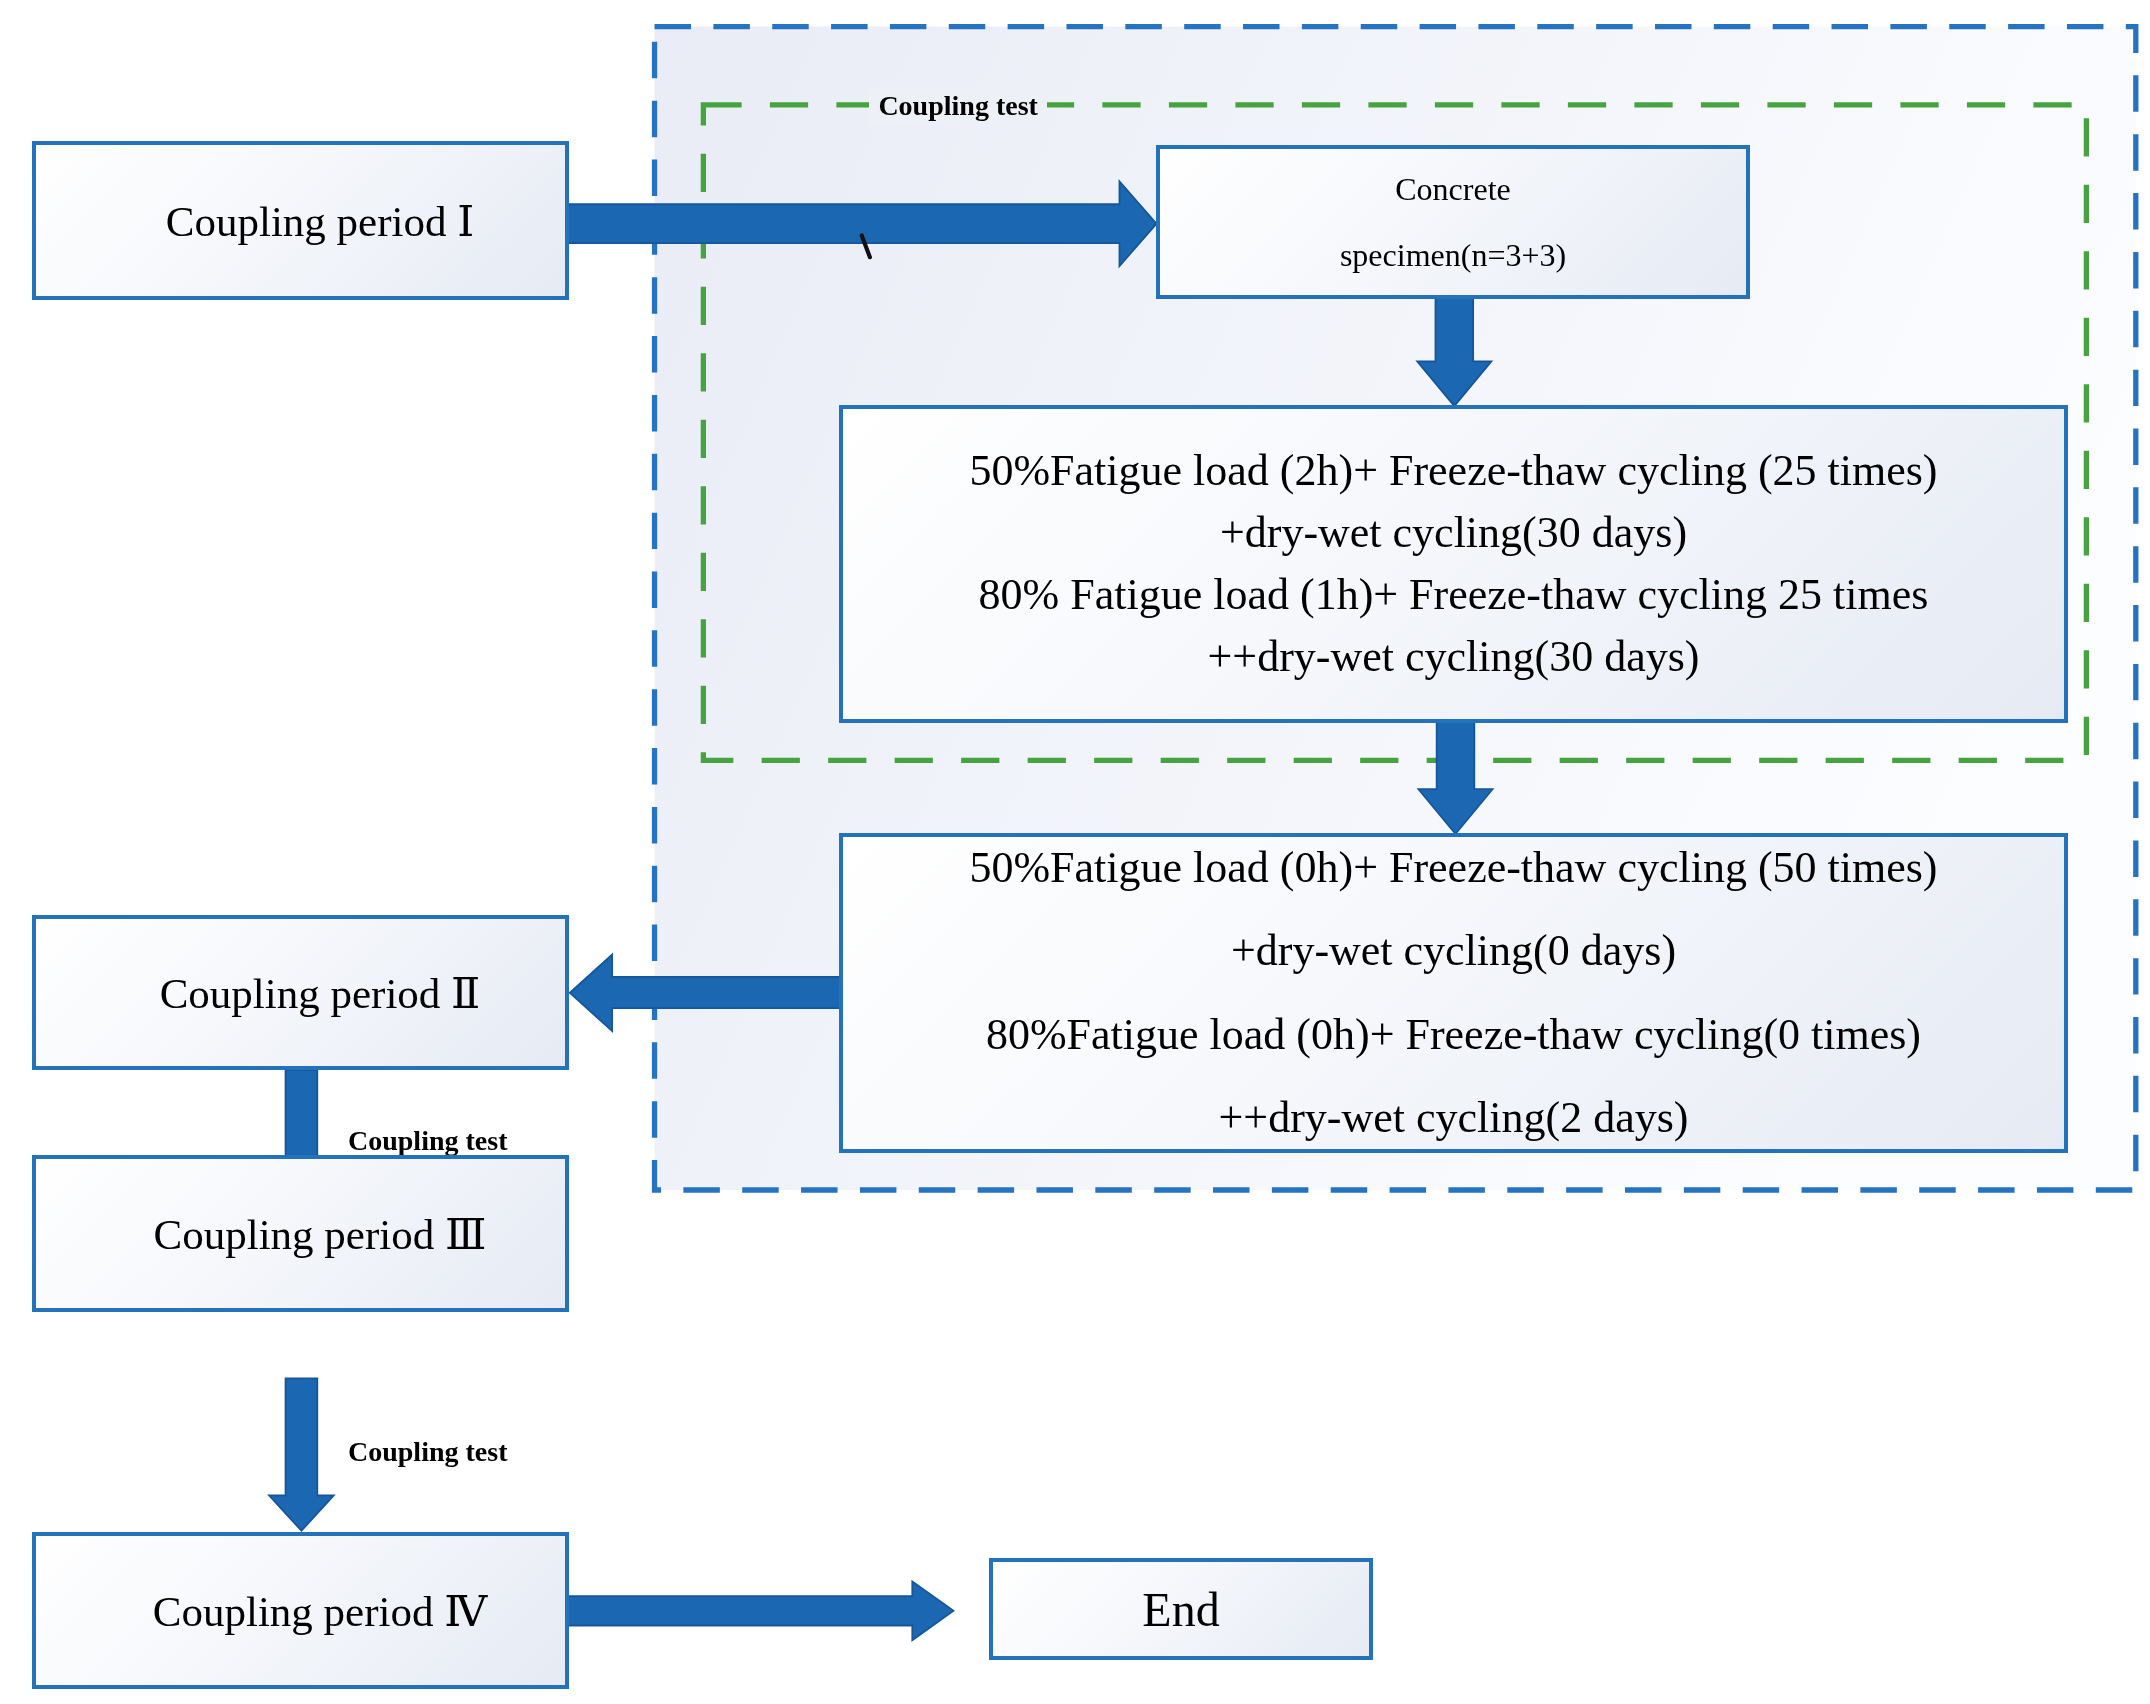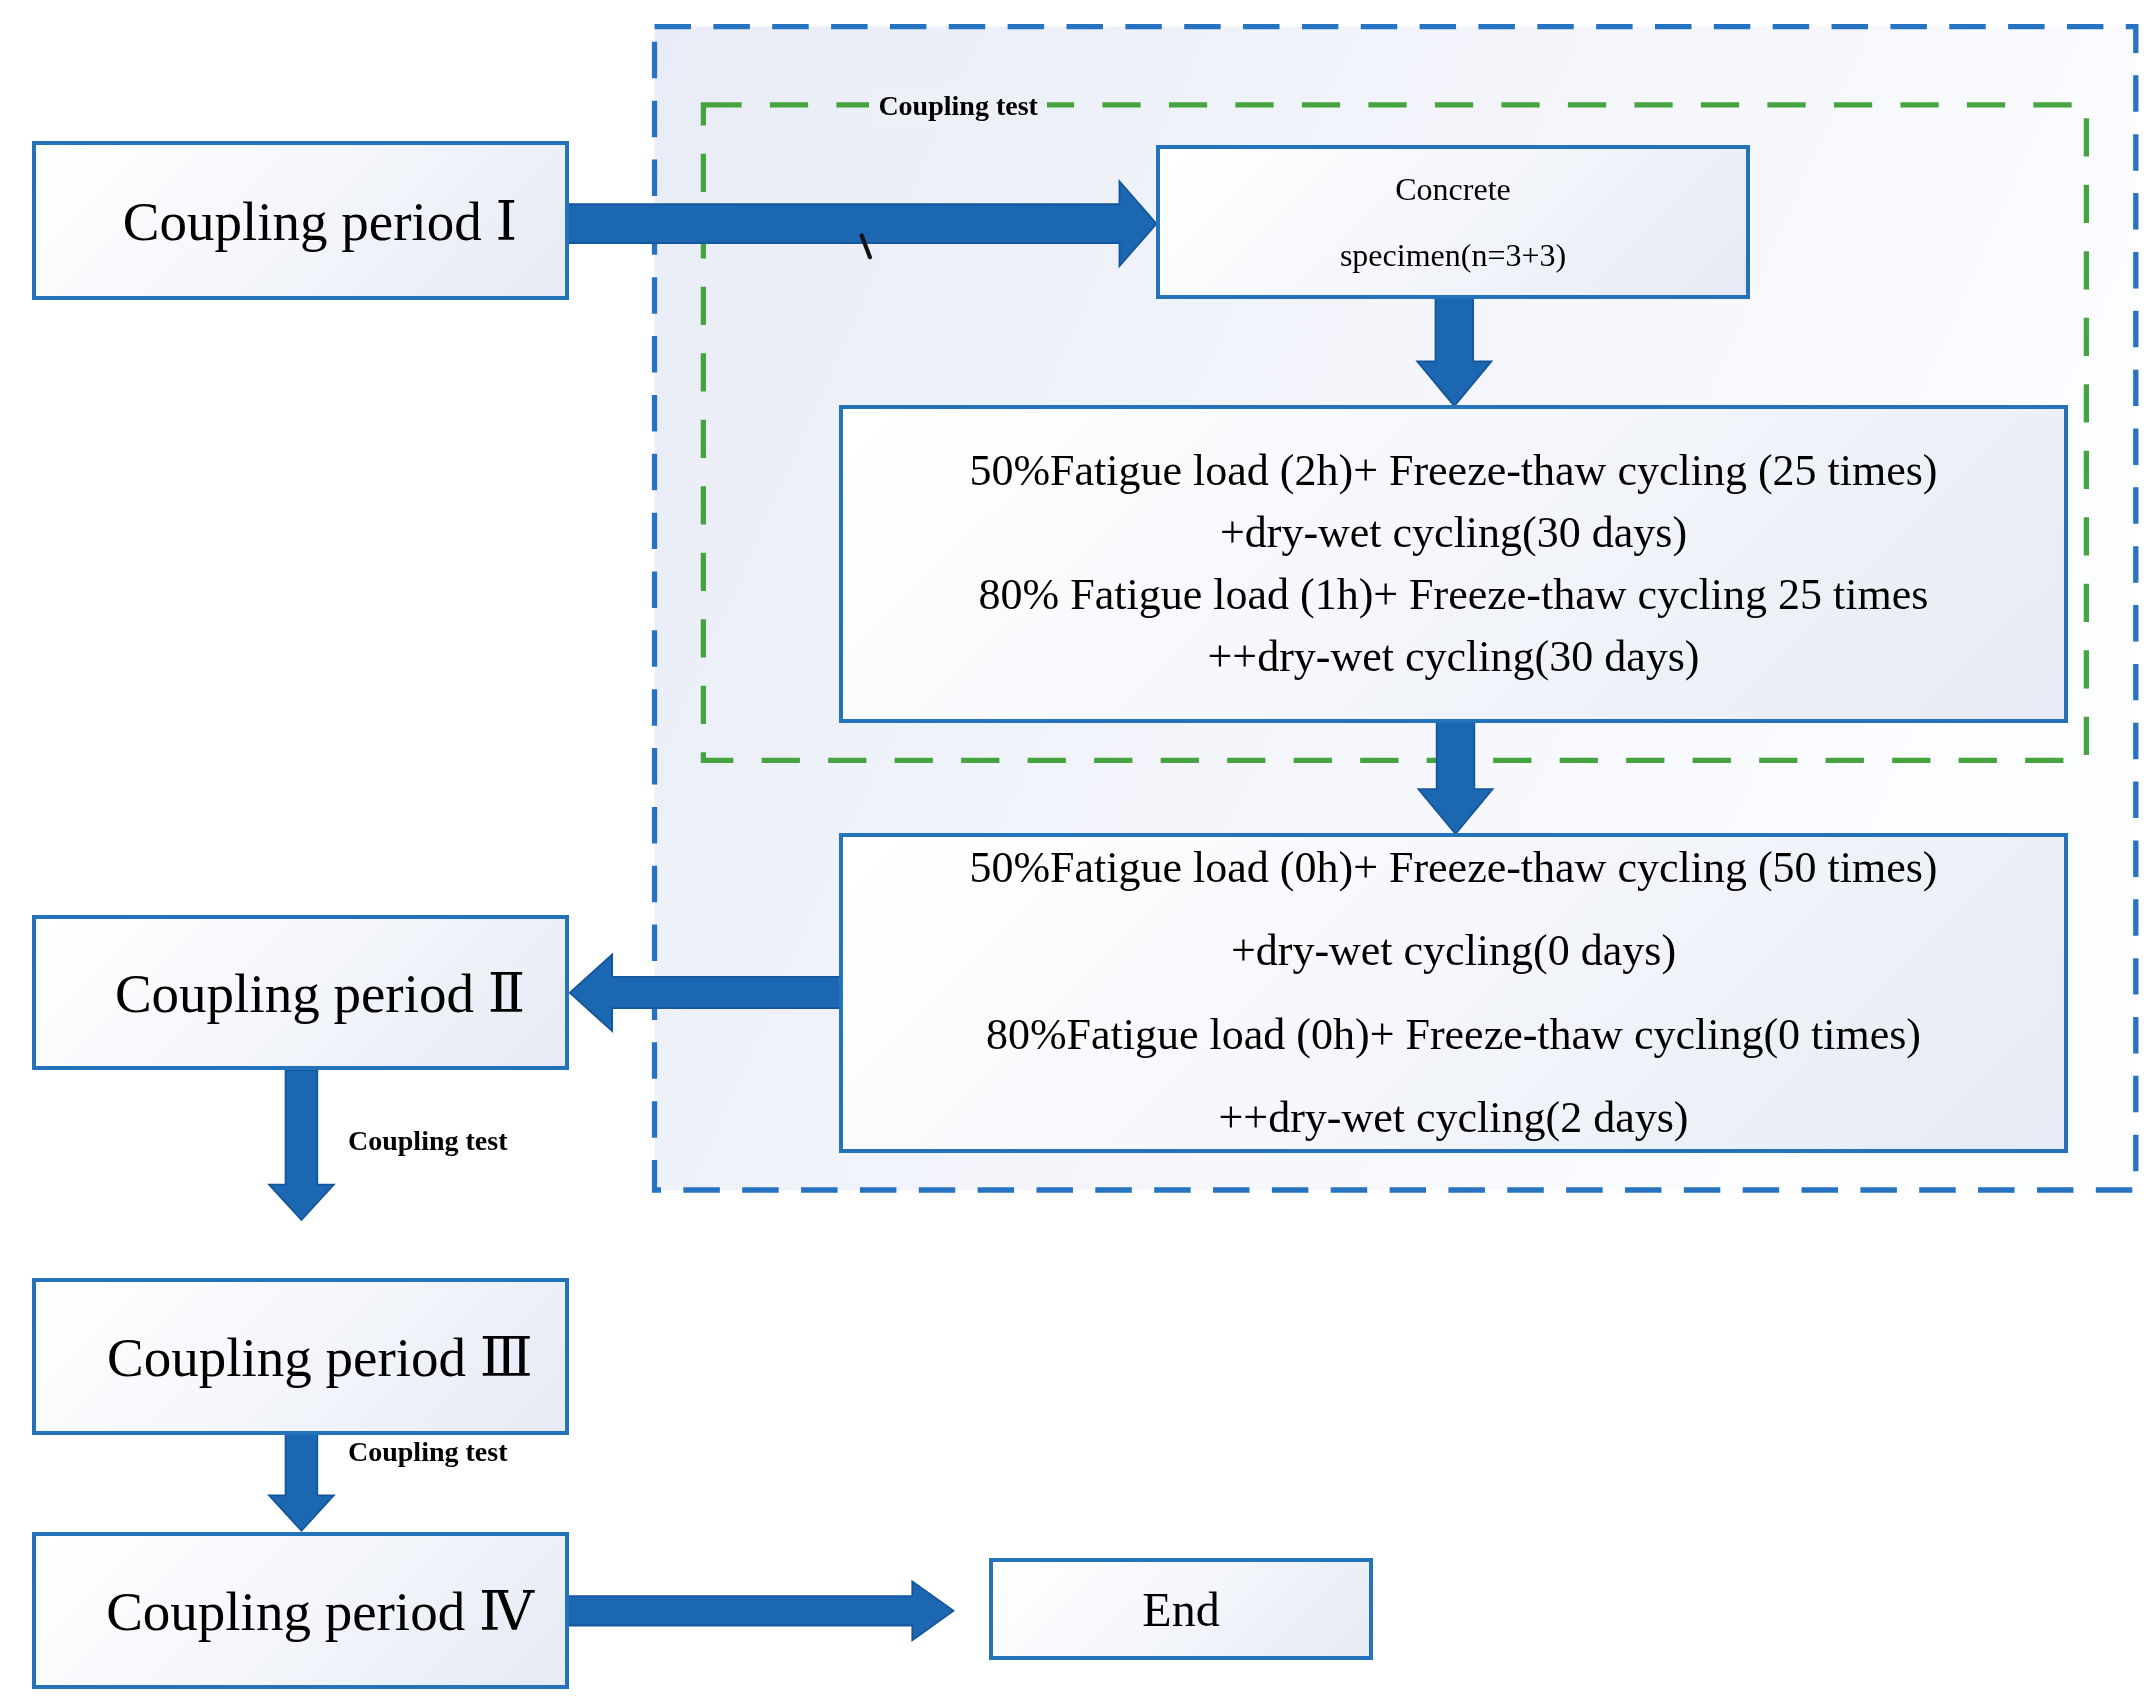--- a/index.html
+++ b/index.html
@@ -17,21 +17,21 @@
     position:absolute;
     box-sizing:border-box;
     border:4.1px solid #2472ba;
     background:linear-gradient(315deg,#e6eaf4 0%,#f5f7fb 55%,#ffffff 100%);
     display:flex;
     align-items:center;
     justify-content:center;
     text-align:center;
   }
   .box.multi{flex-direction:column;}
-  .period-box{font-size:55px;padding-left:39px;}
+  .period-box{font-size:43px;padding-left:39px;}
   .stage-box{font-size:44px;line-height:62px;}
   .concrete-box{font-size:32px;line-height:66px;}
   .end-box{font-size:48px;}
   .ct-label{
     position:absolute;
     font-weight:bold;
     font-size:28px;
     white-space:nowrap;
   }
   .ct-label.on-green{
@@ -100,21 +100,21 @@
     <div>80%Fatigue load (0h)+ Freeze-thaw cycling(0 times)</div>
     <div>++dry-wet cycling(2 days)</div>
   </div>
 
   <div class="box period-box" style="left:16px;top:915px;width:537px;height:155px;text-align:center;">
     <span>Coupling period Ⅱ</span>
   </div>
 
   <div class="ct-label" style="left:332px;top:1125px;">Coupling test</div>
 
-  <div class="box period-box" style="left:16px;top:1278px;width:537px;height:157px;">
+  <div class="box period-box" style="left:16px;top:1155px;width:537px;height:157px;">
     <span>Coupling period Ⅲ</span>
   </div>
 
   <div class="ct-label" style="left:332px;top:1436px;">Coupling test</div>
 
   <div class="box period-box" style="left:16px;top:1532px;width:537px;height:157px;">
     <span>Coupling period Ⅳ</span>
   </div>
 
   <div class="box end-box" style="left:973px;top:1558px;width:384px;height:102px;">

